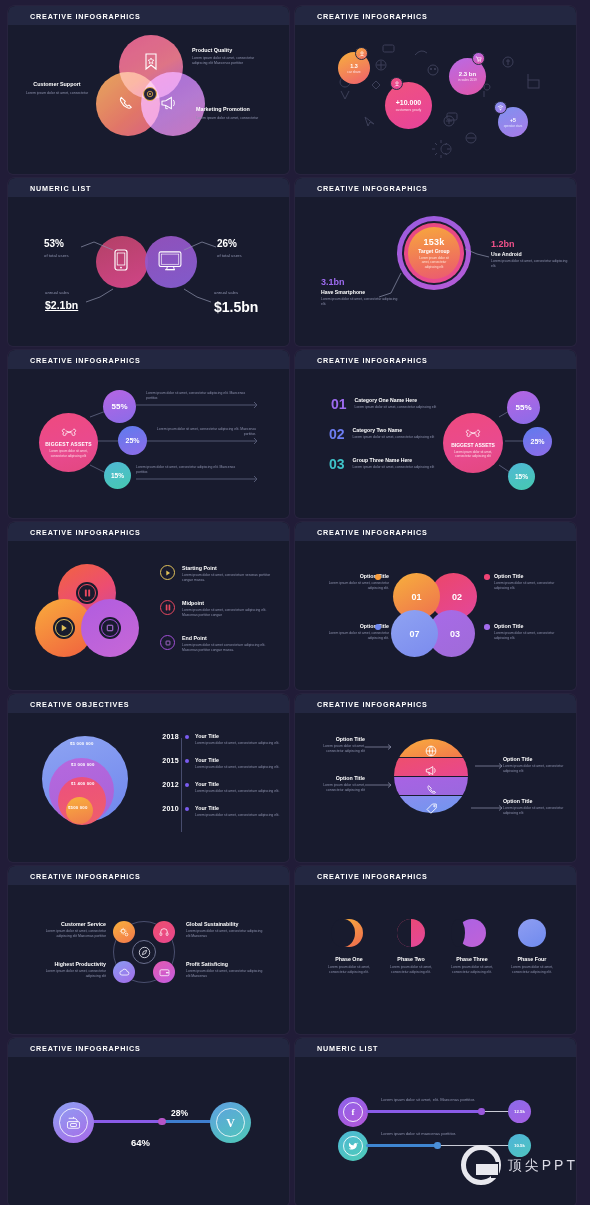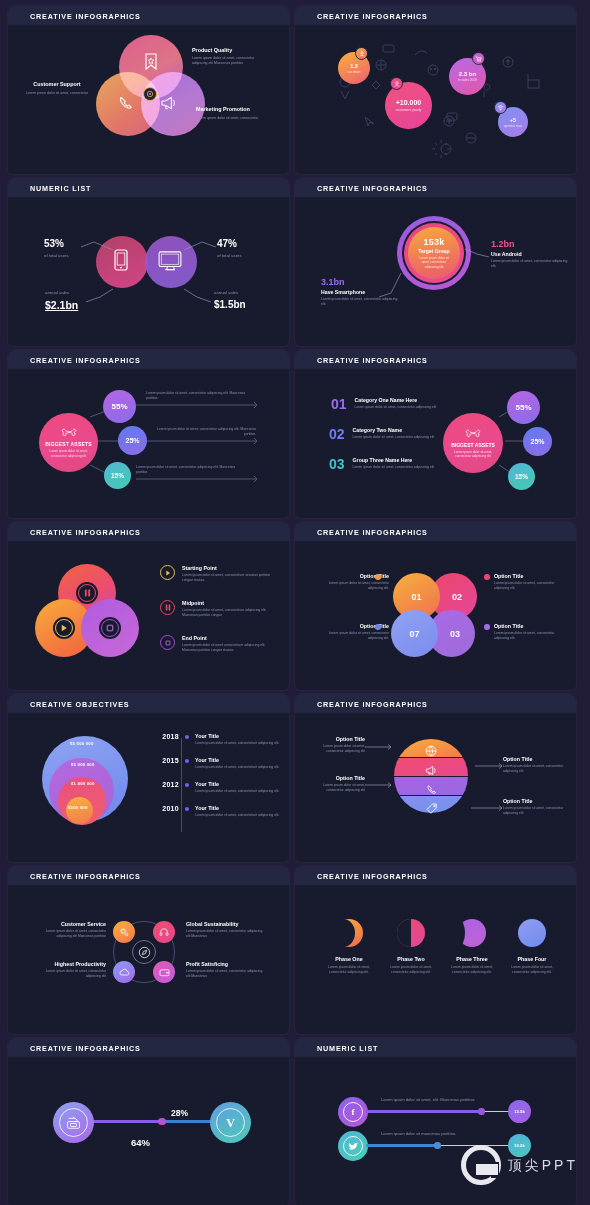--- a/index.html
+++ b/index.html
@@ -245,30 +245,30 @@
         <path d="M73 50 L86 45 L105 53"></path>
           <path d="M208 50 L194 45 L176 53"></path>
         <path d="M78 105 L92 100 L105 92"></path>
           <path d="M203 105 L189 100 L176 92"></path>
       </svg>
       <div class="abs" style="left:36px;top:36px;text-align:left;">
         <div><span class="big" style="font-size:10px;">53%</span></div>
         <div class="lorem" style="font-size:4.3px;margin-top:2px;">of total users</div>
       </div>
       <div class="abs" style="left:209px;top:36px;">
-        <div><span class="big" style="font-size:10px;">47%</span></div>
+        <div><span class="big" style="font-size:10px;">26%</span></div>
         <div class="lorem" style="font-size:4.3px;margin-top:2px;">of total users</div>
       </div>
       <div class="abs" style="left:37px;top:93px;">
         <div class="lorem" style="font-size:4.3px;">annual sales</div>
         <div class="big" style="font-size:10.5px;margin-top:3px;text-decoration:underline;">$2.1bn</div>
       </div>
       <div class="abs" style="left:206px;top:93px;">
         <div class="lorem" style="font-size:4.3px;">annual sales</div>
-        <div class="big" style="font-size:10px;margin-top:3px;">$1.5bn</div>
+        <div class="big" style="font-size:14px;margin-top:3px;">$1.5bn</div>
       </div>
     </div>
   </div>
 
   <div class="slide">
     <div class="slide-head"></div>
     <div class="slide-title">CREATIVE INFOGRAPHICS</div>
     <div class="canvas">
       <div class="circ" style="left:102px;top:19px;width:74px;height:74px;background:linear-gradient(160deg,#9a5ce0,#b55bd6);"></div>
       <div class="circ" style="left:107px;top:24px;width:64px;height:64px;background:#1b1e31;"></div>

